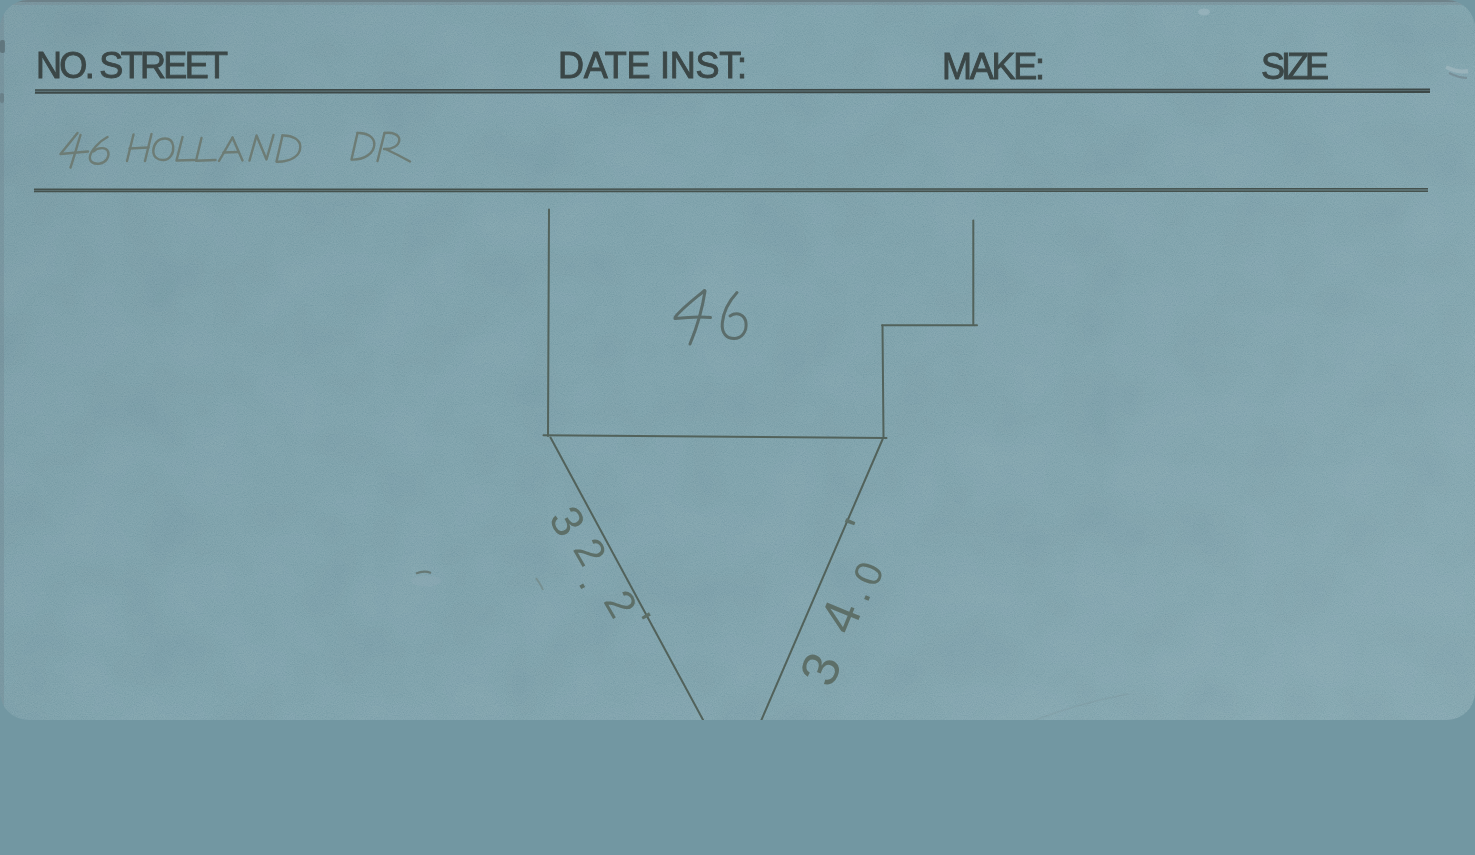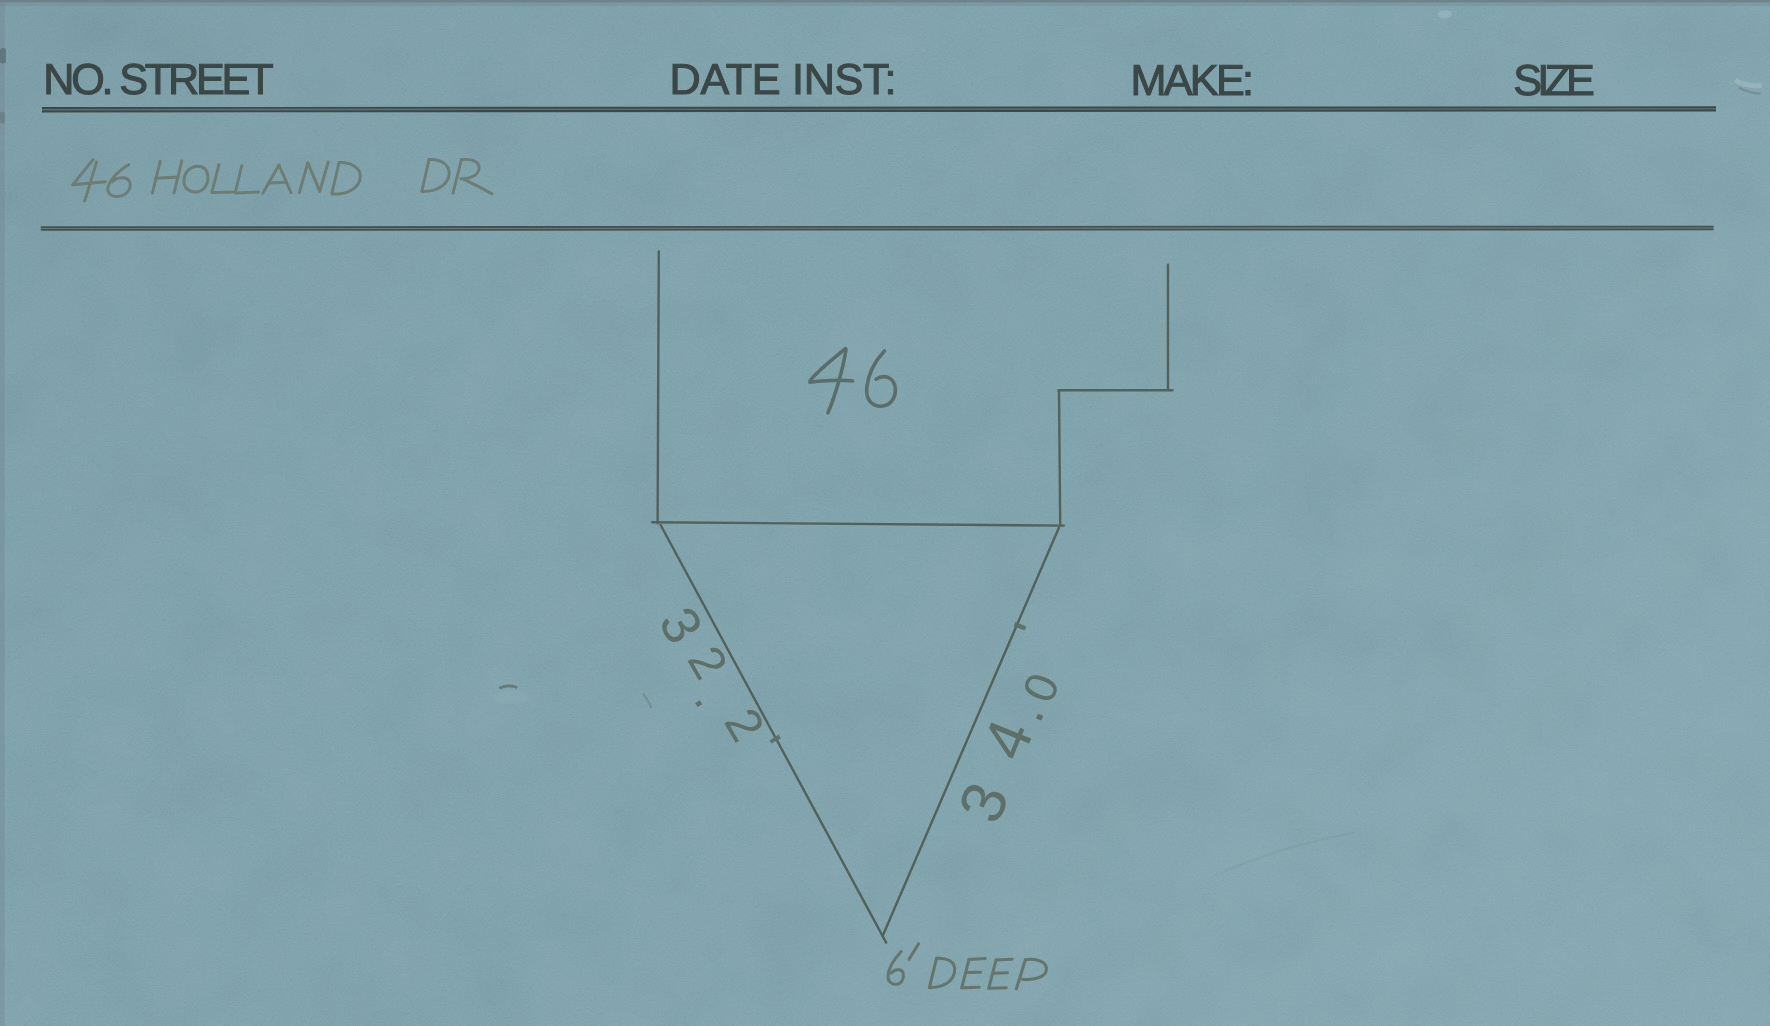--- a/index.html
+++ b/index.html
@@ -1,16 +1,16 @@
 <!DOCTYPE html>
 <html><head>
 <meta charset="utf-8">
 <style>
   html,body{margin:0;padding:0;background:#7297a2;}
-  #card{position:relative;width:1475px;height:855px;overflow:hidden;font-family:"Liberation Sans",sans-serif;}
+  #card{position:relative;width:1475px;height:720px;overflow:hidden;font-family:"Liberation Sans",sans-serif;border-radius:28px;}
 </style>
 </head>
 <body>
 <div id="card">
 <svg width="1475" height="855" viewBox="0 0 1475 855">
   <defs>
     <linearGradient id="shade" x1="0" y1="0" x2="1" y2="0.55">
       <stop offset="0" stop-color="#39454e" stop-opacity="0.07"></stop>
       <stop offset="0.45" stop-color="#808f96" stop-opacity="0.0"></stop>
       <stop offset="1" stop-color="#e8f2f4" stop-opacity="0.06"></stop>

